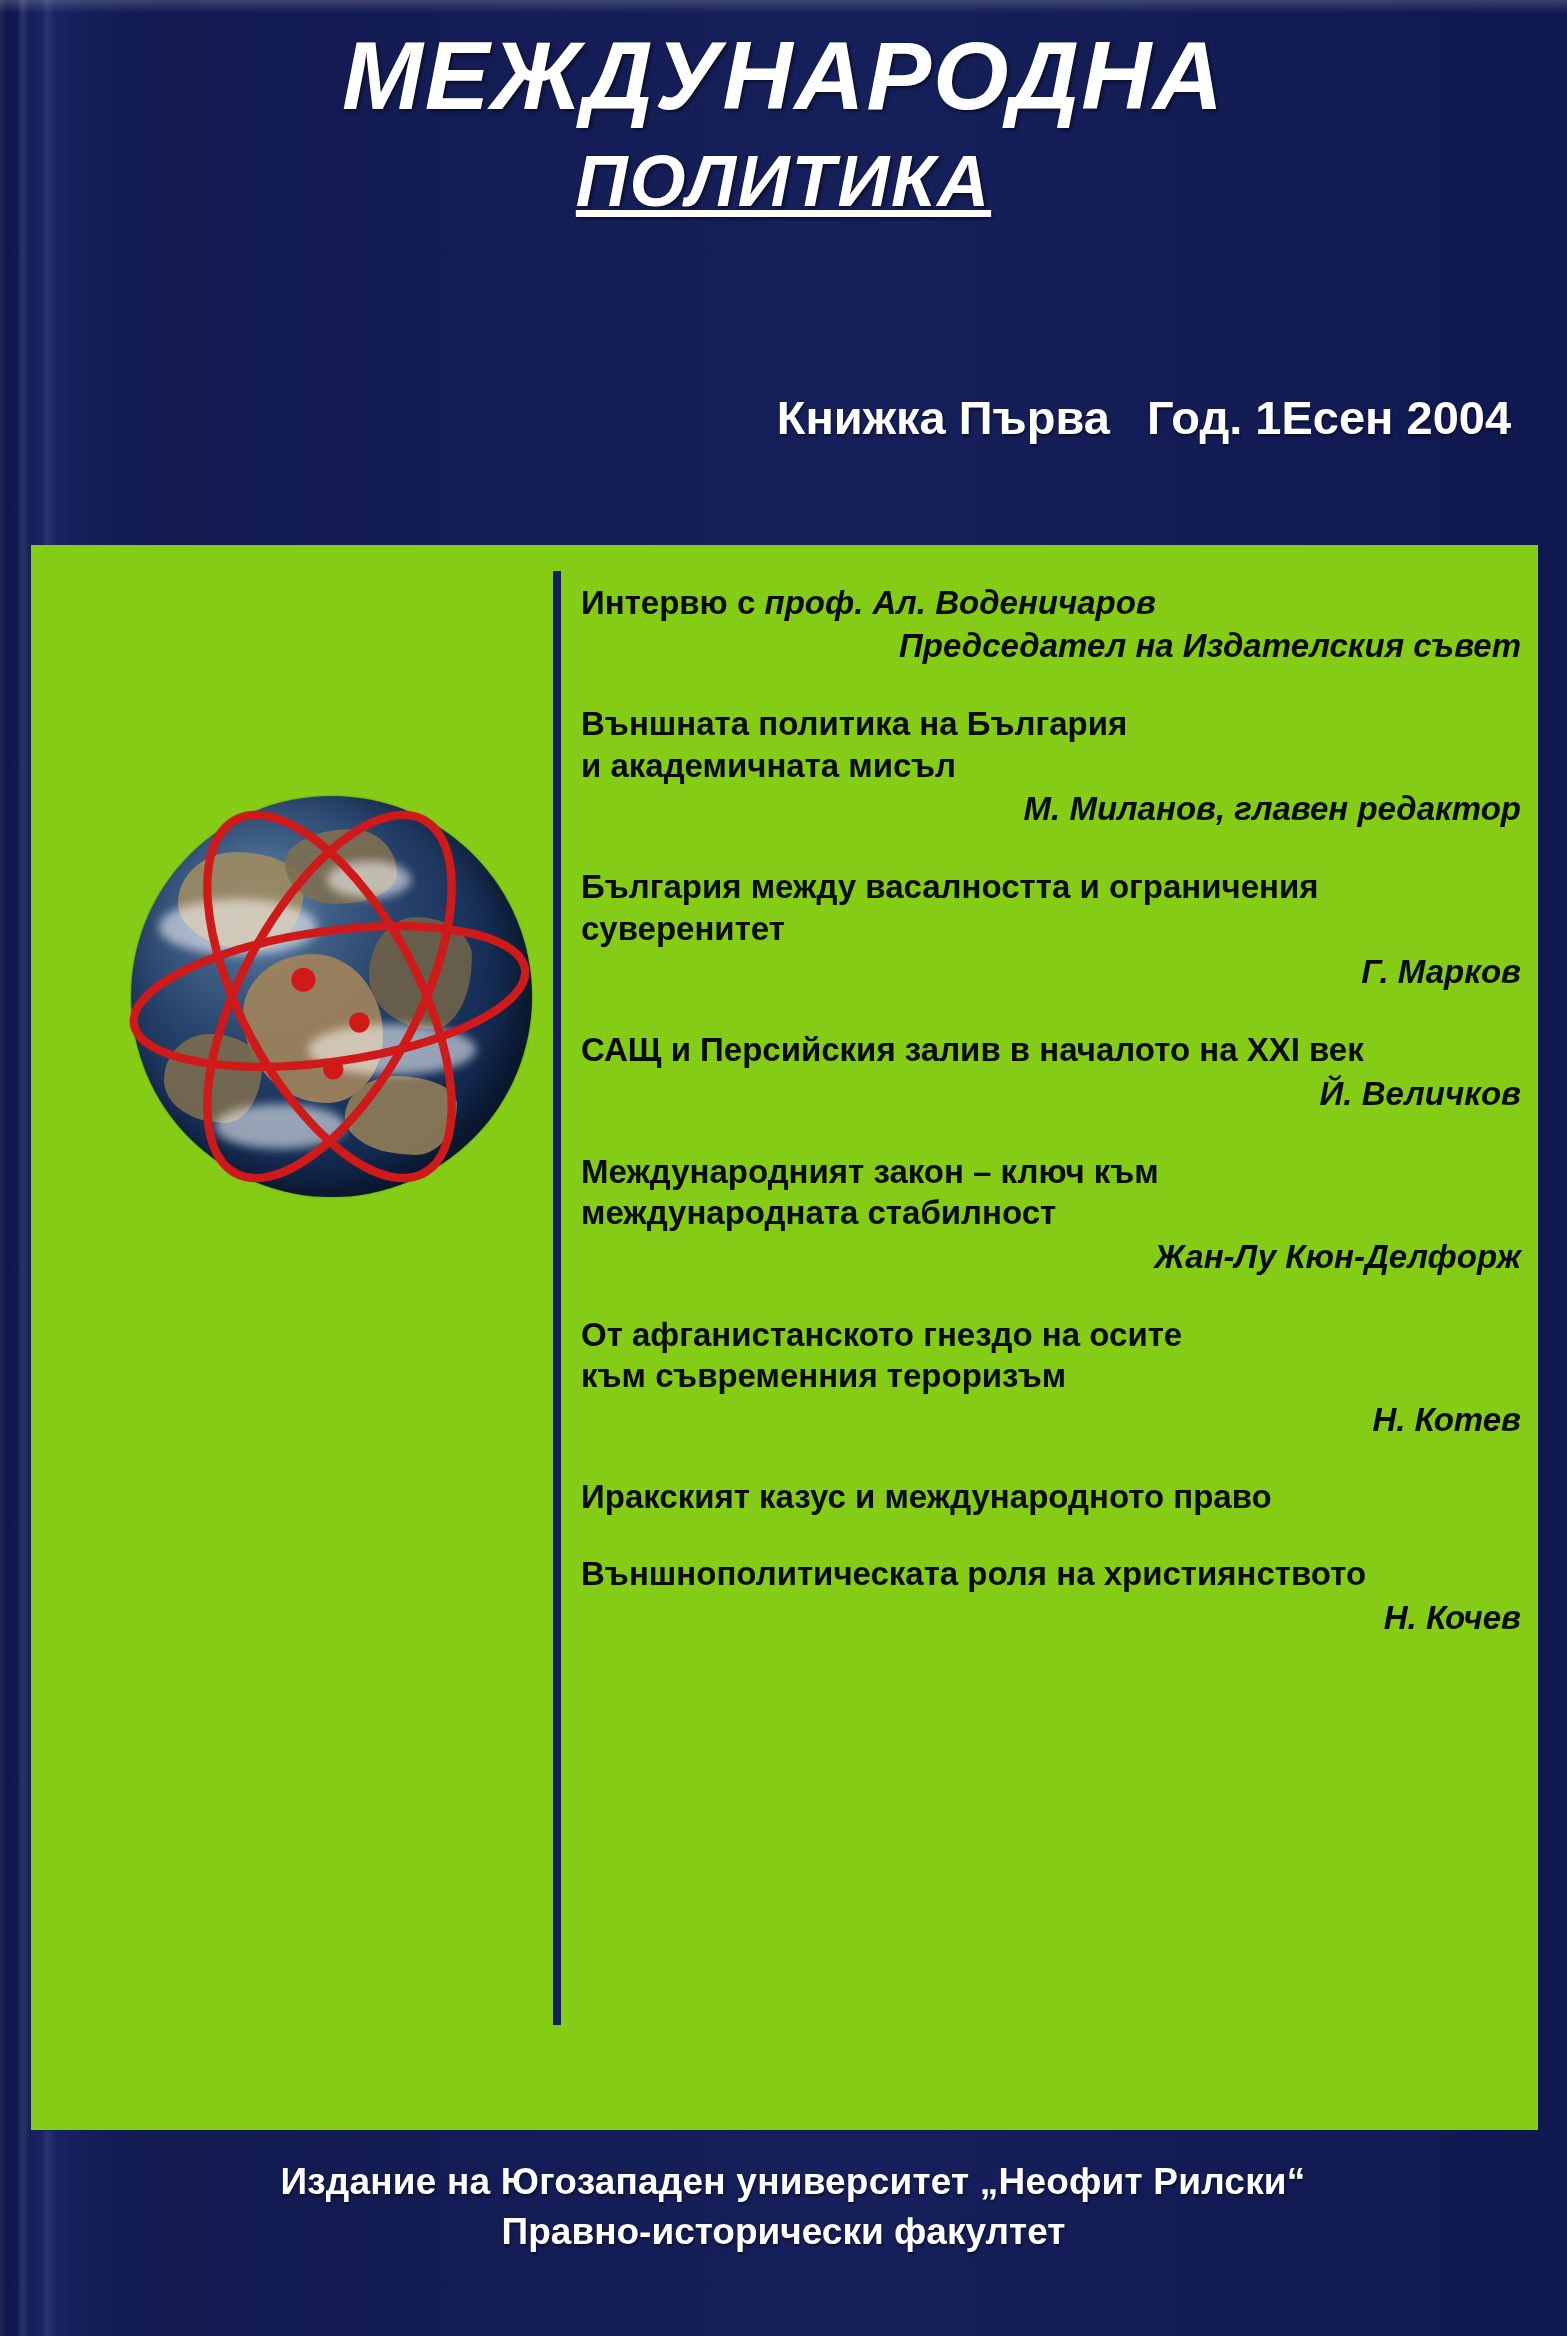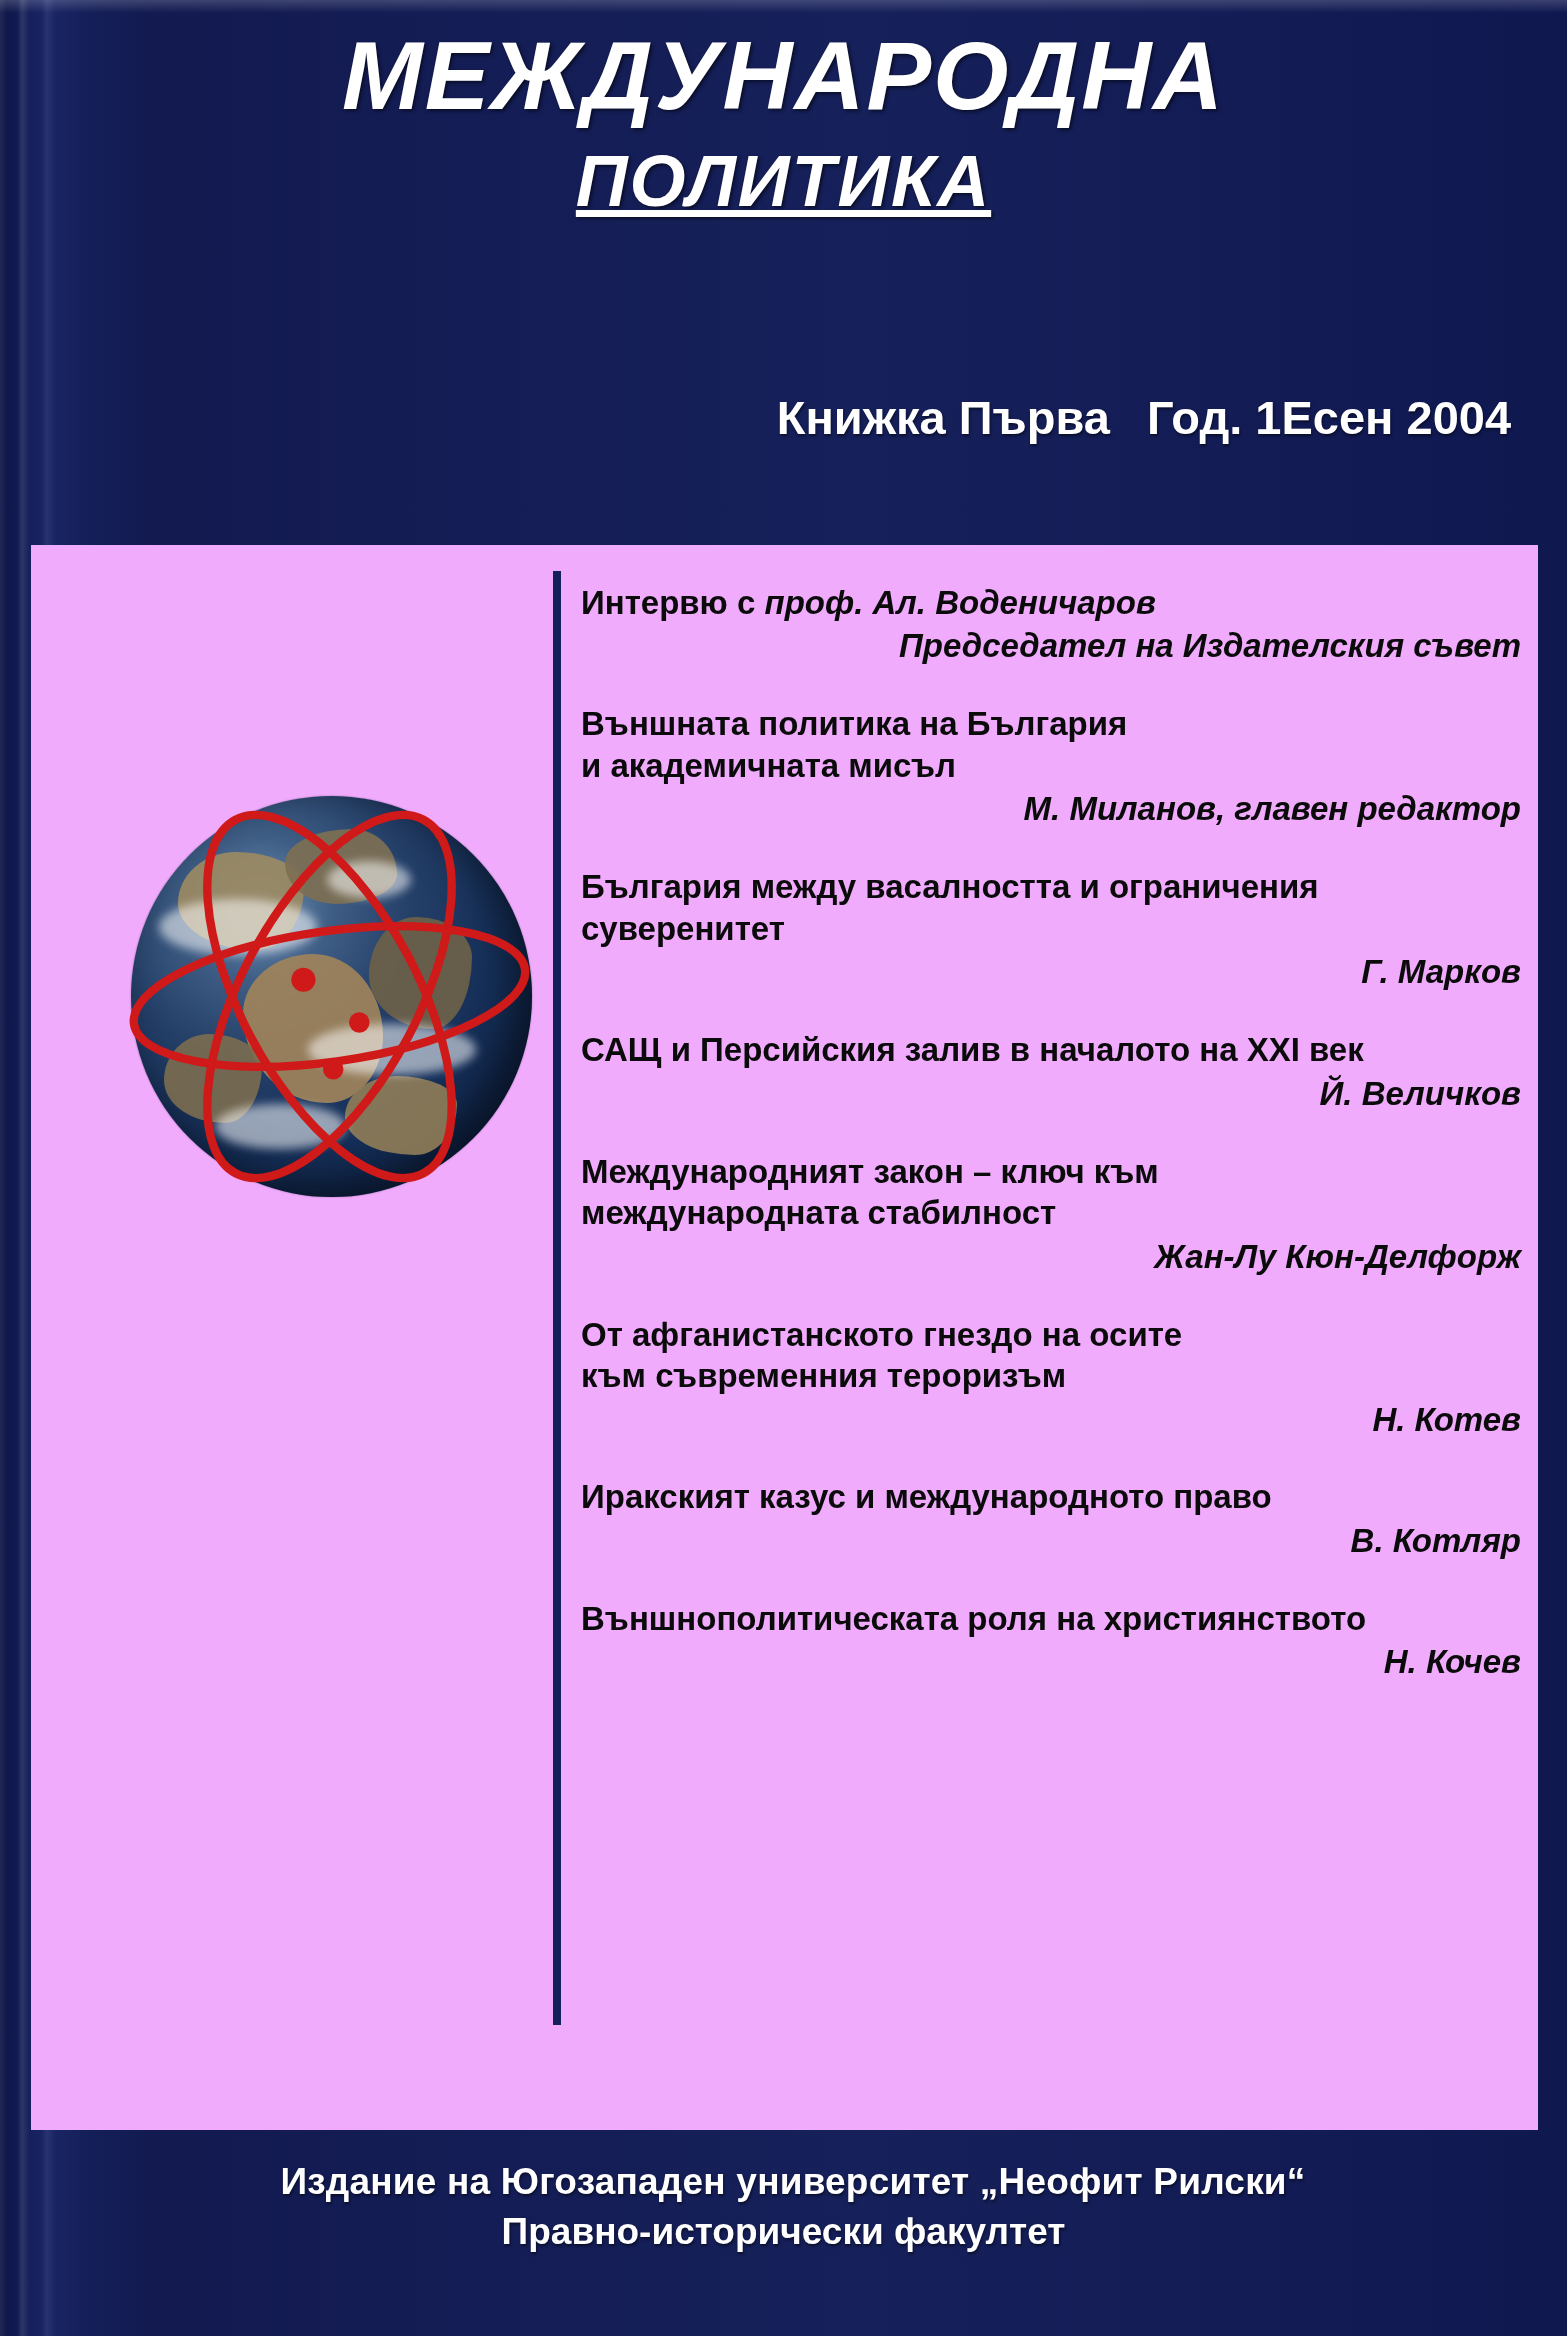--- a/index.html
+++ b/index.html
@@ -77,21 +77,21 @@
   .issue-row .mid { margin-left: 37px; }
   .issue-row .right { margin-right: 18.6px; }
 
   
   .panel {
     position: absolute;
     left: 31px;
     top: 545px;
     width: 1507px;
     height: 1585px;
-    background: #f0abfc;
+    background: #84cc16;
   }
 
   .globe-wrap {
     position: absolute;
     left: 75px;
     top: 228px;
     width: 447px;
     height: 447px;
   }
   .globe {
@@ -258,21 +258,20 @@
       </div>
 
       <div class="entry">
         <div class="t"><span class="plain" style="white-space:pre-line">От афганистанското гнездо на осите
 към съвременния тероризъм</span></div>
         <div class="a">Н. Котев</div>
       </div>
 
       <div class="entry">
         <div class="t"><span class="plain" style="white-space:pre-line">Иракският казус и международното право</span></div>
-        <div class="a">В. Котляр</div>
       </div>
 
       <div class="entry">
         <div class="t"><span class="plain" style="white-space:pre-line">Външнополитическата роля на християнството</span></div>
         <div class="a">Н. Кочев</div>
       </div>
 
 
     </div>
   </div>

